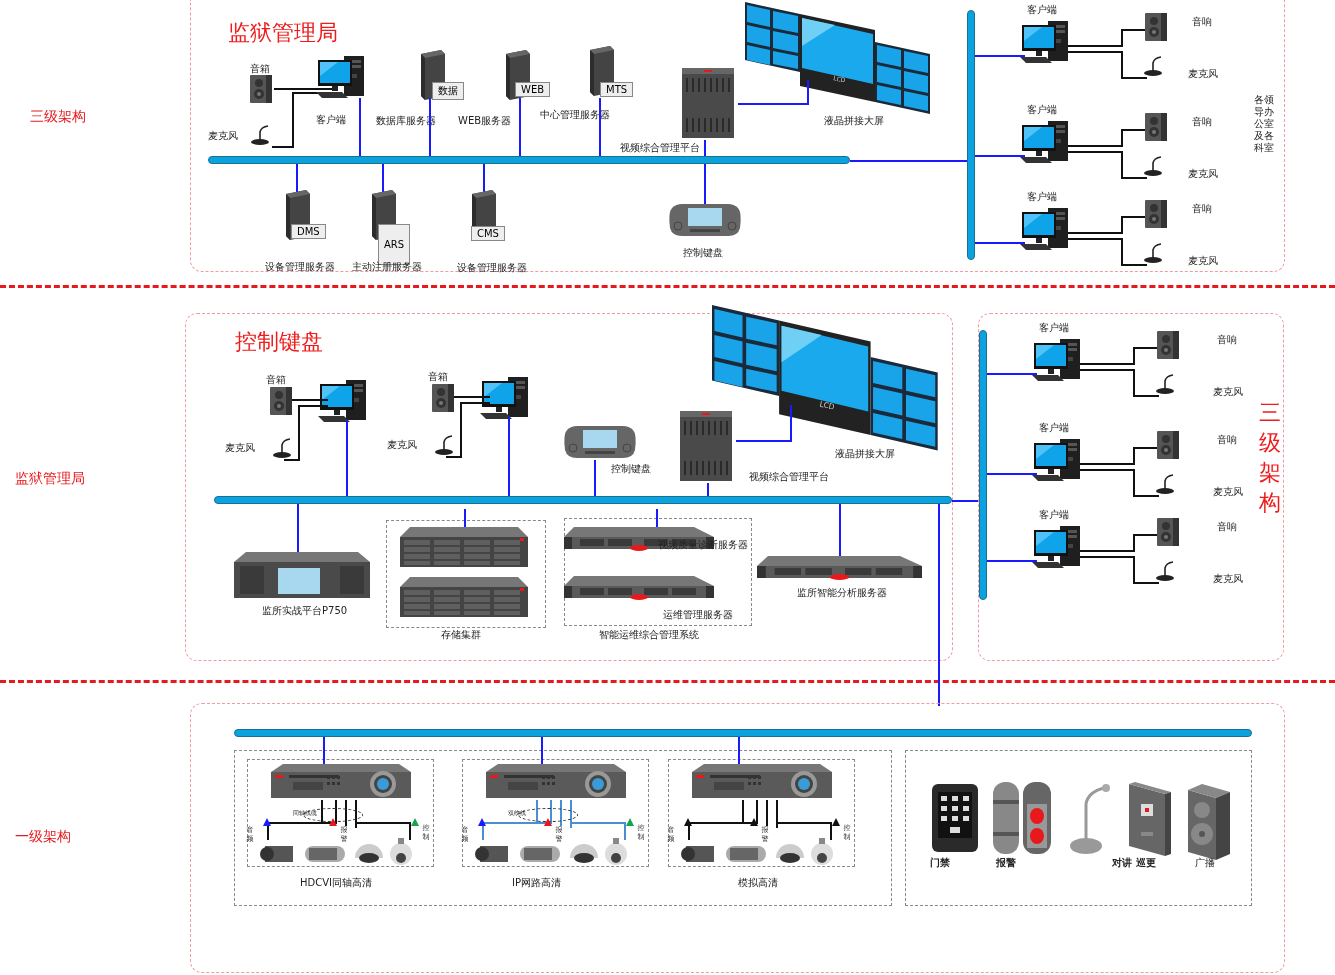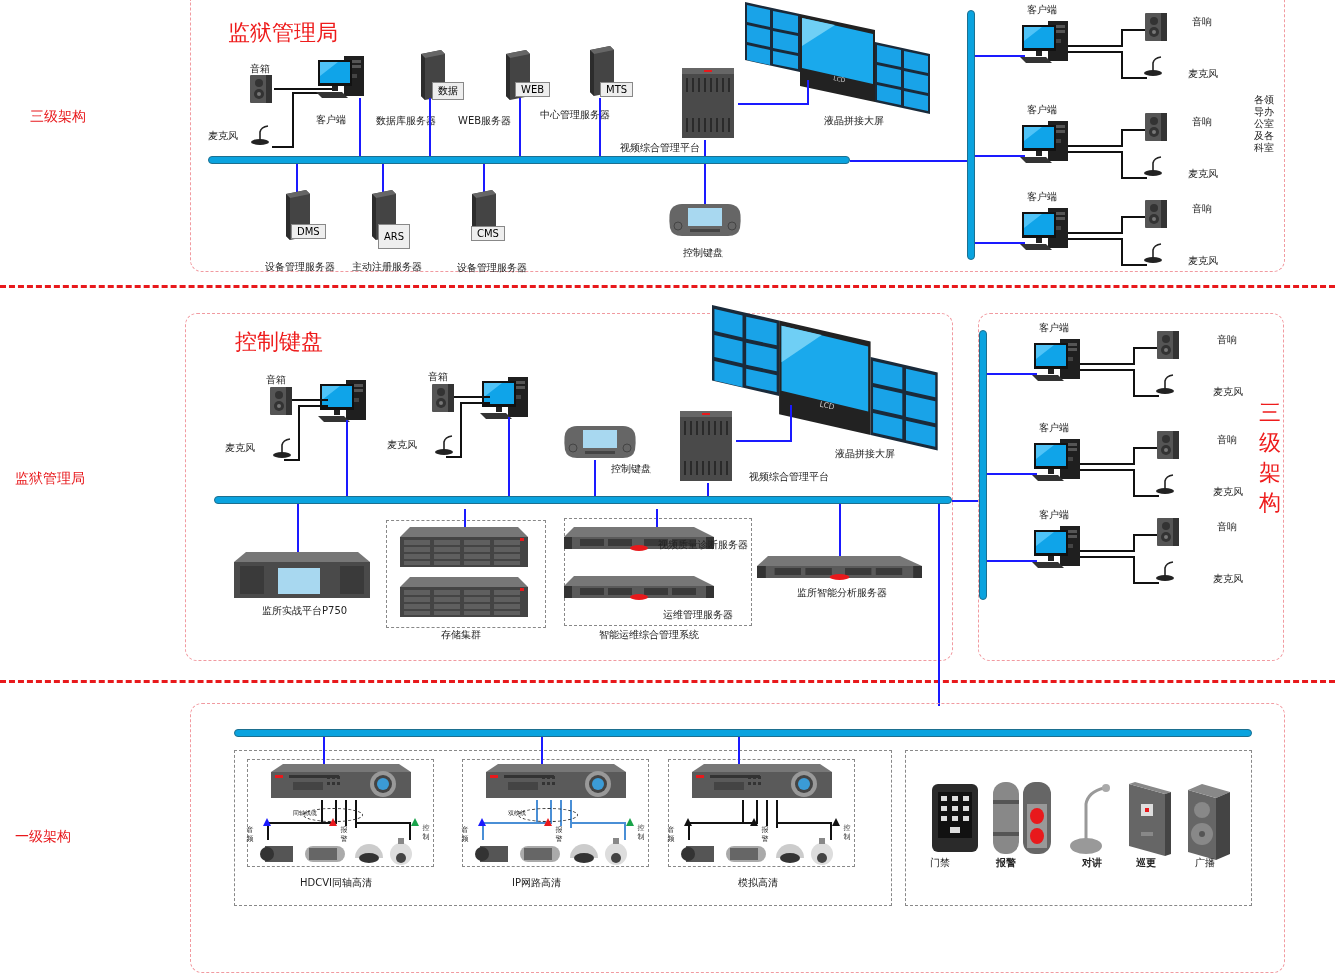--- a/index.html
+++ b/index.html
@@ -252,21 +252,21 @@
 <svg style="left:280px;top:190px" width="40" height="52">
     <use href="#tower"></use>
   </svg>
 <div class="abs" style="left:291px;top:224px;background:#eee;border:1px solid #888;font-size:10px;padding:1px 5px">DMS</div>
 <div class="lbl" style="left:265px;top:262px">设备管理服务器</div>
 
 <div class="wire" style="left:382px;top:164px;width:2px;height:30px"></div>
 <svg style="left:366px;top:190px" width="40" height="52">
     <use href="#tower"></use>
   </svg>
-<div class="abs" style="left:378px;top:224px;background:#eee;border:1px solid #888;font-size:10px;padding:6px 5px">ARS</div>
+<div class="abs" style="left:378px;top:224px;background:#eee;border:1px solid #888;font-size:10px;padding:14px 5px">ARS</div>
 <div class="lbl" style="left:352px;top:262px">主动注册服务器</div>
 
 <div class="wire" style="left:483px;top:164px;width:2px;height:30px"></div>
 <svg style="left:466px;top:190px" width="40" height="52">
     <use href="#tower"></use>
   </svg>
 <div class="abs" style="left:471px;top:226px;background:#eee;border:1px solid #888;font-size:10px;padding:1px 5px">CMS</div>
 <div class="lbl" style="left:457px;top:263px">设备管理服务器</div>
 
 <div id="offices"></div>
@@ -581,37 +581,37 @@
       <rect x="33" y="16" width="6" height="5"></rect>
       <rect x="11" y="26" width="6" height="5"></rect>
       <rect x="22" y="26" width="6" height="5"></rect>
       <rect x="33" y="26" width="6" height="5"></rect>
       <rect x="11" y="36" width="6" height="5"></rect>
       <rect x="22" y="36" width="6" height="5"></rect>
       <rect x="33" y="36" width="6" height="5"></rect>
       <rect x="20" y="47" width="10" height="6"></rect>
     </g>
   </svg>
-<div class="lbl" style="left:930px;top:858px;font-weight:normal">门禁</div>
+<div class="lbl" style="left:930px;top:858px;font-weight:bold">门禁</div>
 <svg style="left:993px;top:780px" width="60" height="76">
     <rect x="0" y="2" width="26" height="72" rx="12" fill="#888"></rect>
     <rect x="0" y="20" width="26" height="4" fill="#555"></rect>
     <rect x="0" y="52" width="26" height="4" fill="#555"></rect>
     <rect x="30" y="2" width="28" height="72" rx="12" fill="#666"></rect>
     <rect x="34" y="24" width="20" height="44" fill="#999"></rect>
     <ellipse cx="44" cy="36" rx="7" ry="8" fill="#e8191c"></ellipse>
     <ellipse cx="44" cy="56" rx="7" ry="8" fill="#e8191c"></ellipse>
   </svg>
 <div class="lbl" style="left:996px;top:858px;font-weight:bold">报警</div>
 <svg style="left:1068px;top:780px" width="60" height="76">
     <ellipse cx="18" cy="66" rx="16" ry="8" fill="#999"></ellipse>
     <path d="M18 62 L18 24 Q20 12 36 8" stroke="#999" stroke-width="3" fill="none"></path>
     <circle cx="38" cy="8" r="4" fill="#aaa"></circle>
   </svg>
-<div class="lbl" style="left:1082px;top:858px;font-weight:bold">对讲</div>
+<div class="lbl" style="left:1112px;top:858px;font-weight:bold">对讲</div>
 <svg style="left:1125px;top:780px" width="60" height="76">
     <polygon points="4,4 40,14 40,76 4,66" fill="#666"></polygon>
     <polygon points="4,4 10,2 46,12 40,14" fill="#888"></polygon>
     <polygon points="40,14 46,12 46,74 40,76" fill="#444"></polygon>
     <rect x="16" y="24" width="12" height="12" fill="#ddd"></rect>
     <rect x="20" y="28" width="4" height="4" fill="#e8191c"></rect>
     <rect x="16" y="52" width="12" height="4" fill="#888"></rect>
   </svg>
 <div class="lbl" style="left:1136px;top:858px;font-weight:bold">巡更</div>
 <svg style="left:1182px;top:780px" width="60" height="76">

